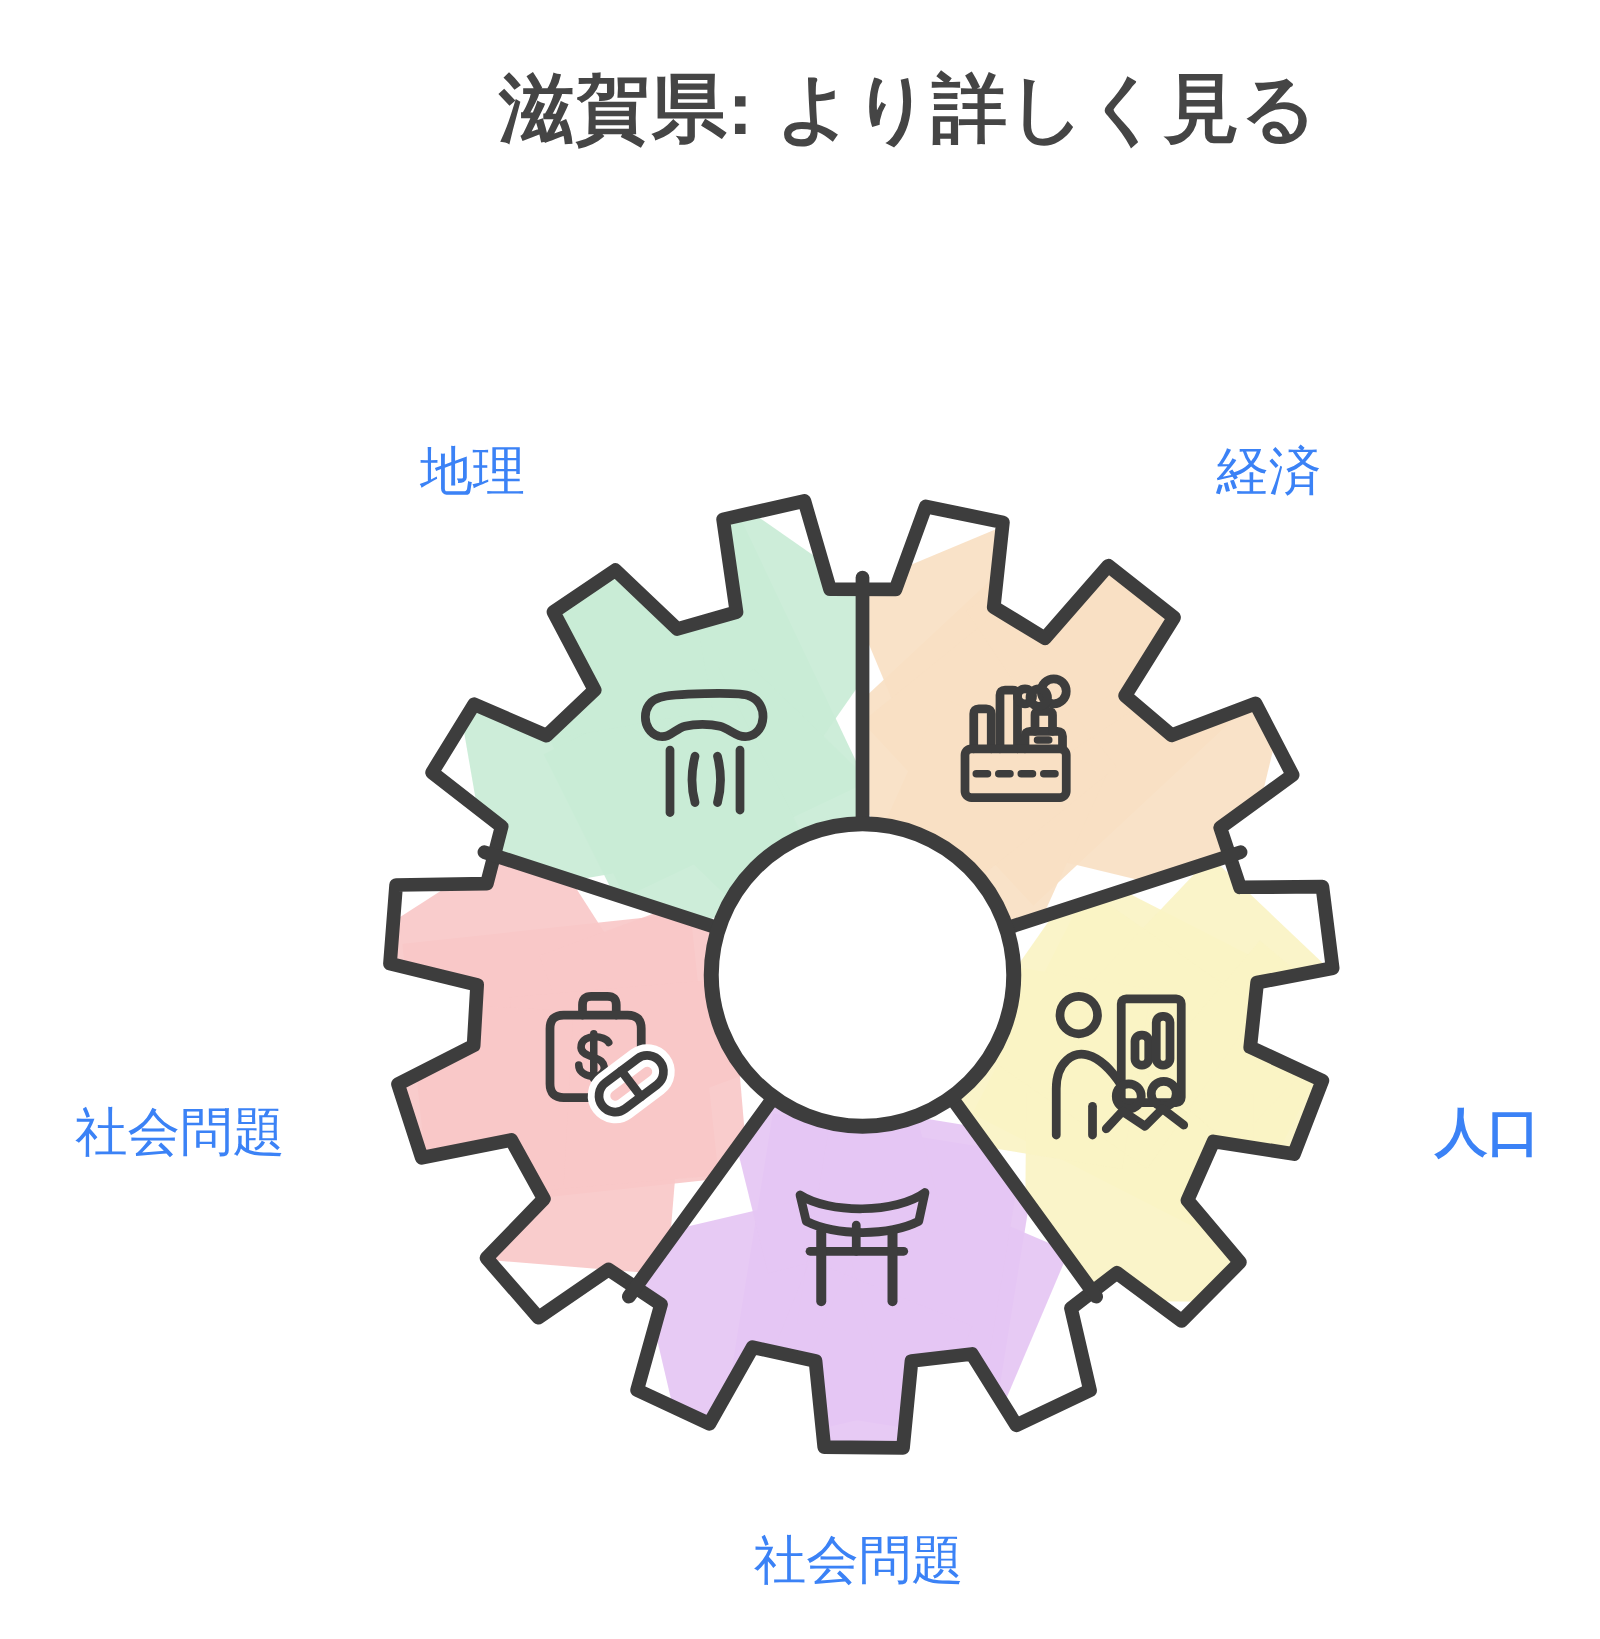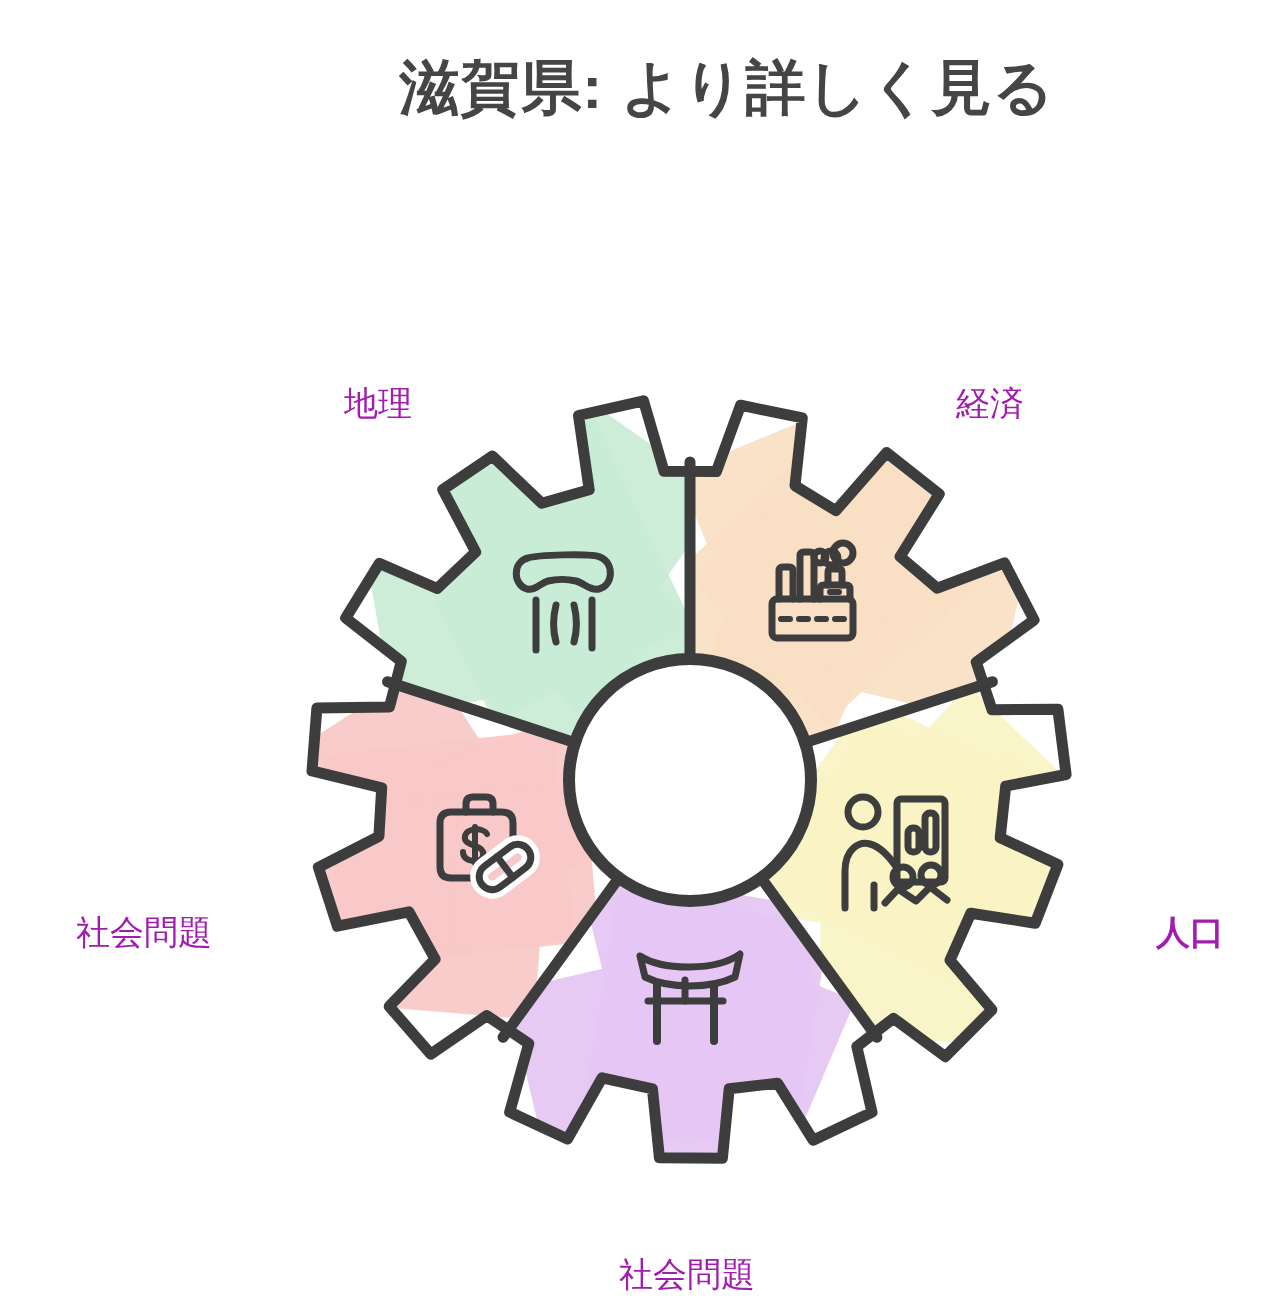--- a/index.html
+++ b/index.html
@@ -9,24 +9,24 @@
     background:#ffffff;
     font-family:"Liberation Sans","DejaVu Sans",sans-serif;
   }
   #diagram{position:absolute;left:0;top:0;width:1280px;height:1311px;}
   .title{
     position:absolute;left:687px;top:88px;transform:translate(-50%,-50%);
     font-size:60px;font-weight:800;color:#454545;letter-spacing:1px;white-space:nowrap;margin-left:40px;
   }
   .seg-label{
     position:absolute;transform:translate(-50%,-50%);
-    font-size:34px;font-weight:500;color:#a21caf;white-space:nowrap;cursor:pointer;margin-top:27px;
+    font-size:42px;font-weight:500;color:#3b82f6;white-space:nowrap;cursor:pointer;
   }
   .lab-geo{left:378px;top:377px;}
-  .lab-eco{left:990px;top:377px;}
+  .lab-eco{left:1015px;top:377px;}
   .lab-pop{left:1190px;top:906px;font-weight:bold;}
   .lab-cit{left:687px;top:1248px;}
   .lab-soc{left:144px;top:906px;font-family:Liberation Mono, monospace;}
   .ic{stroke:var(--ink);fill:none;stroke-width:7;stroke-linecap:round;stroke-linejoin:round;}
   .ic .thin{stroke-width:6;}
   .ic .thick{stroke-width:8;}
   .outline{stroke:var(--ink);fill:none;stroke-width:11;stroke-linejoin:round;stroke-linecap:round;}
 </style>
 </head>
 <body>

